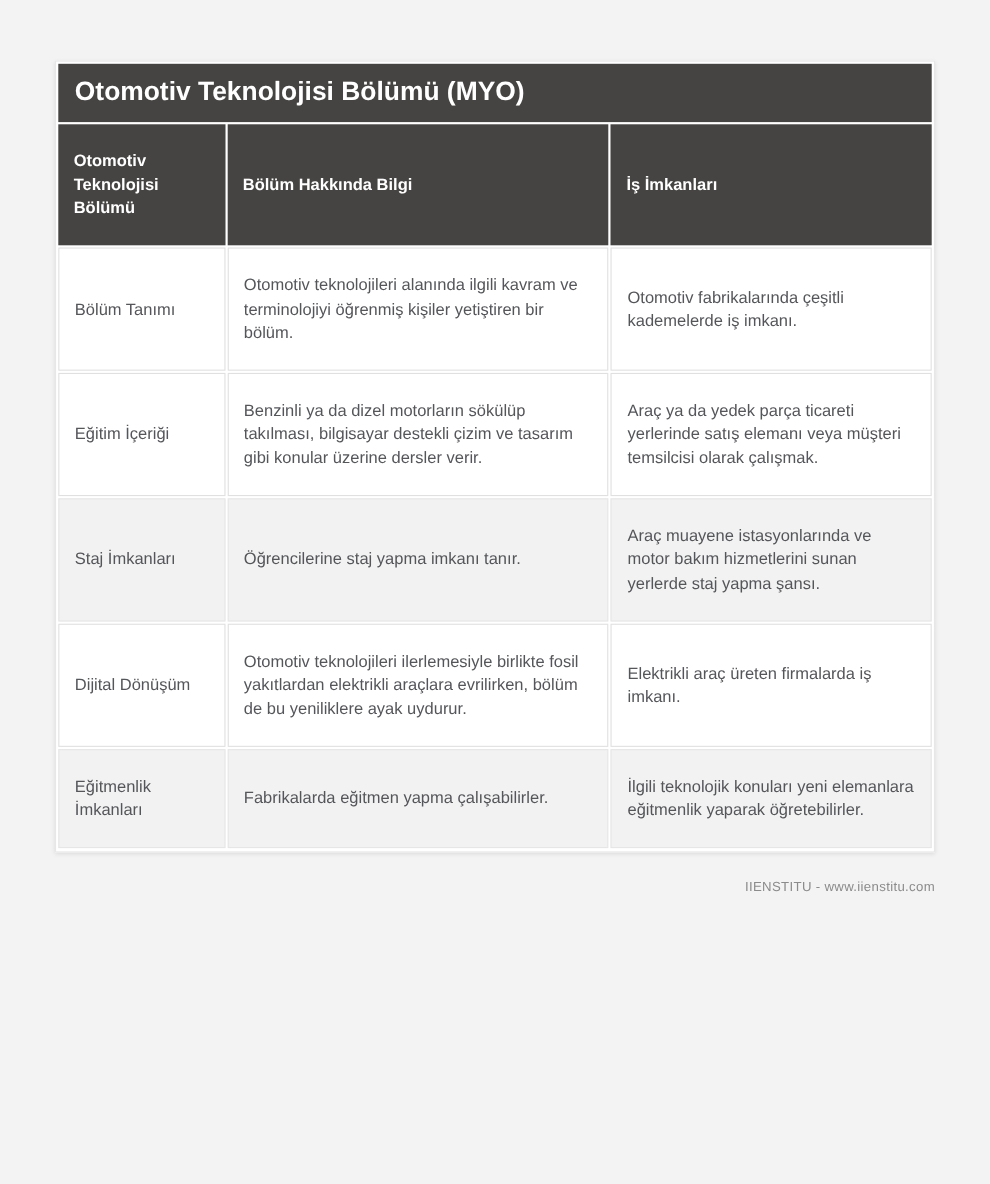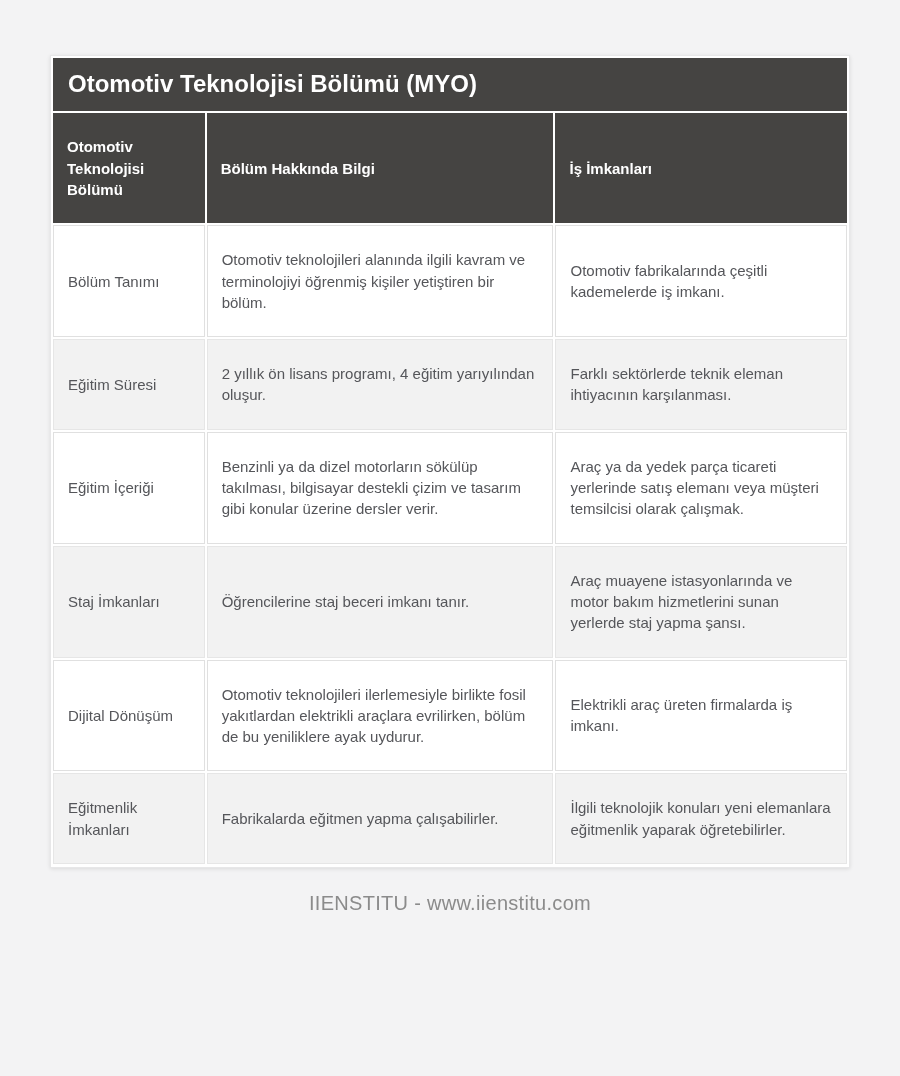--- a/index.html
+++ b/index.html
@@ -70,23 +70,23 @@
   table.info-table tr.alt td {
     background: var(--row-alt-bg);
     border-color: #e6e6e6;
   }
   table.info-table col.c1 { width: 19.2%; }
   table.info-table col.c2 { width: 43.9%; }
   table.info-table col.c3 { width: 36.9%; }
   .footer {
     width: 800px;
     margin: 24px 0 0 50px;
-    text-align: center;
+    text-align: right;
     color: var(--footer-text);
-    font-size: 20px;
+    font-size: 12px;
     letter-spacing: 0.3px;
   }
 </style>
 </head>
 <body>
 
 <div class="card">
   <div class="title-bar">Otomotiv Teknolojisi Bölümü (MYO)</div>
 
   <table class="info-table">
@@ -101,33 +101,28 @@
         <th>Bölüm Hakkında Bilgi</th>
         <th>İş İmkanları</th>
       </tr>
     </thead>
     <tbody>
         <tr>
           <td>Bölüm Tanımı</td>
           <td>Otomotiv teknolojileri alanında ilgili kavram ve terminolojiyi öğrenmiş kişiler yetiştiren bir bölüm.</td>
           <td>Otomotiv fabrikalarında çeşitli kademelerde iş imkanı.</td>
         </tr>
-        <tr class="alt">
-          <td>Eğitim Süresi</td>
-          <td>2 yıllık ön lisans programı, 4 eğitim yarıyılından oluşur.</td>
-          <td>Farklı sektörlerde teknik eleman ihtiyacının karşılanması.</td>
-        </tr>
         <tr>
           <td>Eğitim İçeriği</td>
           <td>Benzinli ya da dizel motorların sökülüp takılması, bilgisayar destekli çizim ve tasarım gibi konular üzerine dersler verir.</td>
           <td>Araç ya da yedek parça ticareti yerlerinde satış elemanı veya müşteri temsilcisi olarak çalışmak.</td>
         </tr>
         <tr class="alt">
           <td>Staj İmkanları</td>
-          <td>Öğrencilerine staj beceri imkanı tanır.</td>
+          <td>Öğrencilerine staj yapma imkanı tanır.</td>
           <td>Araç muayene istasyonlarında ve motor bakım hizmetlerini sunan yerlerde staj yapma şansı.</td>
         </tr>
         <tr>
           <td>Dijital Dönüşüm</td>
           <td>Otomotiv teknolojileri ilerlemesiyle birlikte fosil yakıtlardan elektrikli araçlara evrilirken, bölüm de bu yeniliklere ayak uydurur.</td>
           <td>Elektrikli araç üreten firmalarda iş imkanı.</td>
         </tr>
         <tr class="alt">
           <td>Eğitmenlik İmkanları</td>
           <td>Fabrikalarda eğitmen yapma çalışabilirler.</td>

